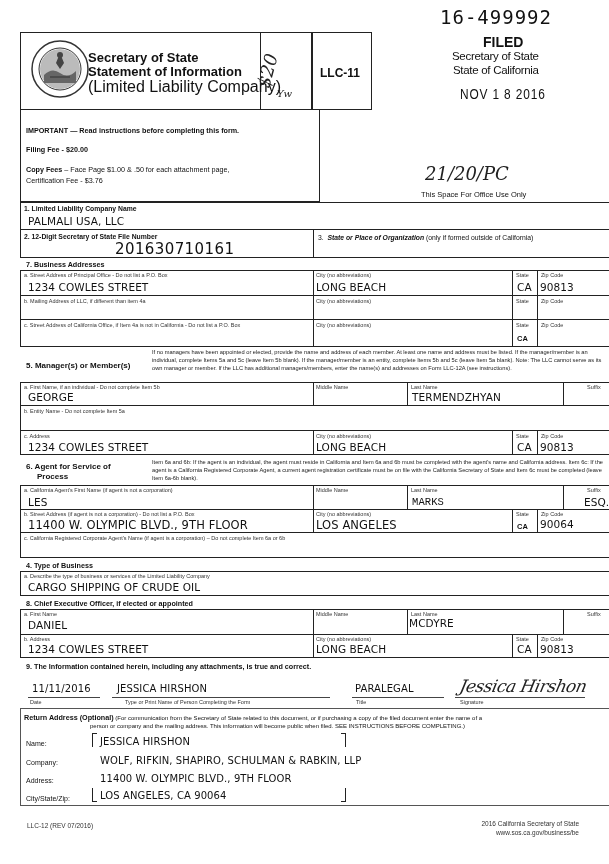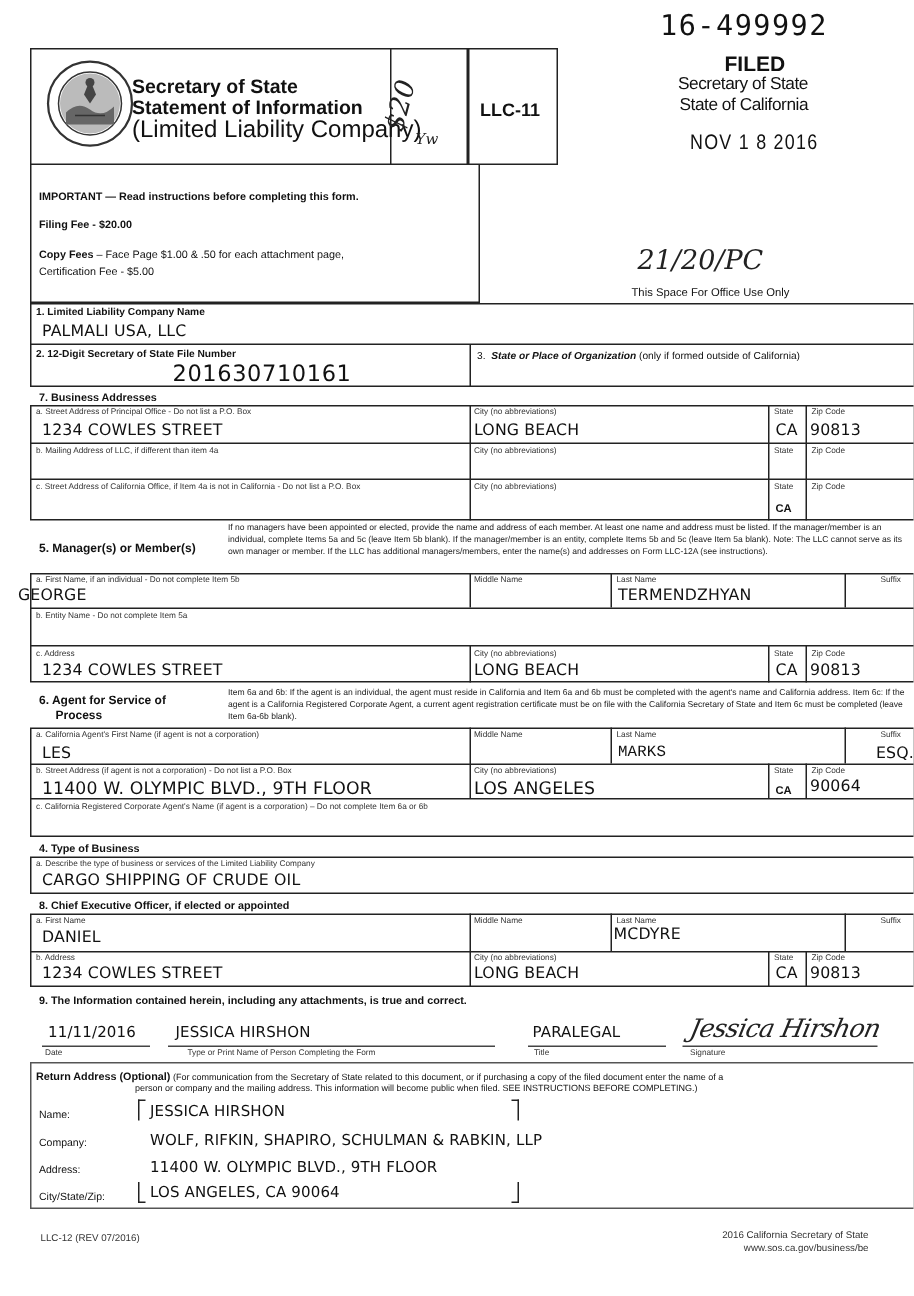--- a/index.html
+++ b/index.html
@@ -47,21 +47,21 @@
 <div class="abs" style="left:452px;top:50px;font-size:11.5px;letter-spacing:-0.3px;">Secretary of State</div>
 <div class="abs" style="left:453px;top:64px;font-size:11.5px;letter-spacing:-0.3px;">State of California</div>
 <div class="abs" style="left:460px;top:86px;font-size:14px;letter-spacing:1px;transform:scaleX(0.85);transform-origin:left;">NOV 1 8 2016</div>
 
 <div class="box" style="left:20px;top:110px;width:300px;height:92px;border-top:none;"></div>
 <div class="abs" style="left:26px;top:126px;font-size:7.2px;font-weight:bold;">IMPORTANT — Read instructions before completing this form.</div>
 <div class="abs" style="left:26px;top:145px;font-size:7.2px;font-weight:bold;">Filing Fee - $20.00</div>
 <div class="abs" style="left:26px;top:165px;font-size:7.2px;white-space:nowrap;">
   <b>Copy Fees</b><span> – Face Page $1.00 &amp; .50 for each attachment page,</span>
 </div>
-<div class="abs" style="left:26px;top:176px;font-size:7.2px;">Certification Fee - $5.00</div>
+<div class="abs" style="left:26px;top:176px;font-size:7.2px;">Certification Fee - $3.76</div>
 
 <div class="abs hand" style="left:425px;top:163px;font-size:18px;">21/20/PC</div>
 <div class="abs" style="left:421px;top:190px;font-size:7.5px;">This Space For Office Use Only</div>
 
 <div class="box" style="left:20px;top:202px;width:590px;height:28px;"></div>
 <div class="abs" style="left:24px;top:205px;font-size:6.8px;font-weight:bold;">1. Limited Liability Company Name</div>
 <div class="val" style="left:28px;top:215px;">PALMALI USA, LLC</div>
 
 <div class="box" style="left:20px;top:230px;width:590px;height:28px;border-top:none;"></div>
 <div class="vline" style="left:313px;top:230px;height:28px;"></div>
@@ -118,21 +118,21 @@
 <div class="vline" style="left:407px;top:382px;height:23px;"></div>
 <div class="vline" style="left:563px;top:382px;height:23px;"></div>
 <div class="vline" style="left:313px;top:430px;height:25px;"></div>
 <div class="vline" style="left:512px;top:430px;height:25px;"></div>
 <div class="vline" style="left:537px;top:430px;height:25px;"></div>
 
 <div class="lbl" style="left:24px;top:384px;">a. First Name, if an individual - Do not complete Item 5b</div>
 <div class="lbl" style="left:316px;top:384px;">Middle Name</div>
 <div class="lbl" style="left:411px;top:384px;">Last Name</div>
 <div class="lbl" style="left:587px;top:384px;">Suffix</div>
-<div class="val" style="left:12px;top:391px;">GEORGE</div>
+<div class="val" style="left:28px;top:391px;">GEORGE</div>
 <div class="val" style="left:316px;top:391px;"></div>
 <div class="val" style="left:412px;top:391px;">TERMENDZHYAN</div>
 <div class="val" style="left:566px;top:391px;"></div>
 
 <div class="lbl" style="left:24px;top:408px;">b. Entity Name - Do not complete Item 5a</div>
 <div class="val" style="left:28px;top:416px;"></div>
 
 <div class="lbl" style="left:24px;top:433px;">c. Address</div>
 <div class="lbl" style="left:316px;top:433px;">City (no abbreviations)</div>
 <div class="lbl" style="left:516px;top:433px;">State</div>

